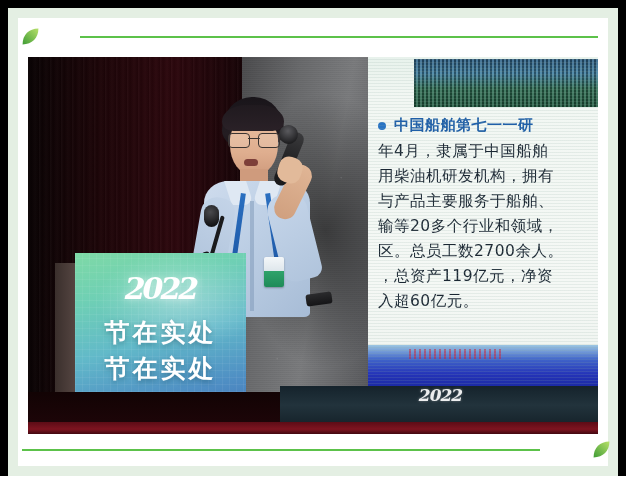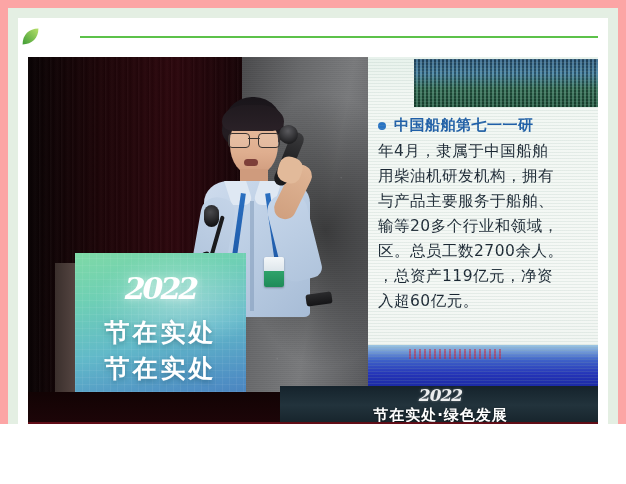--- a/index.html
+++ b/index.html
@@ -7,22 +7,22 @@
     margin: 0;
     padding: 0;
     background: #ffffff;
   }
   body {
     font-family: "Liberation Sans", sans-serif;
   }
   .page {
     position: relative;
     width: 626px;
-    height: 424px;
-    background: #fca5a5;
+    height: 476px;
+    background: #000000;
     overflow: hidden;
   }
 
   
   .outer-frame {
     position: absolute;
     left: 8px;
     top: 8px;
     width: 610px;
     height: 468px;
@@ -532,18 +532,17 @@
           <div>杭州市节能降碳创新研讨会</div>
           <div>暨节能新技术新装备推介会</div>
         </div>
       </div>
     </div>
 
     <div class="stage-front"></div>
     <div class="stage-left-dark"></div>
     <div class="banner-strip">
       <div class="banner-logo">2022</div>
-      <div class="banner-slogan">节在实处·绿色发展</div>
     </div>
     <div class="stage-floor-red"></div>
 
   </div>
 </div>
 
 </body></html>

